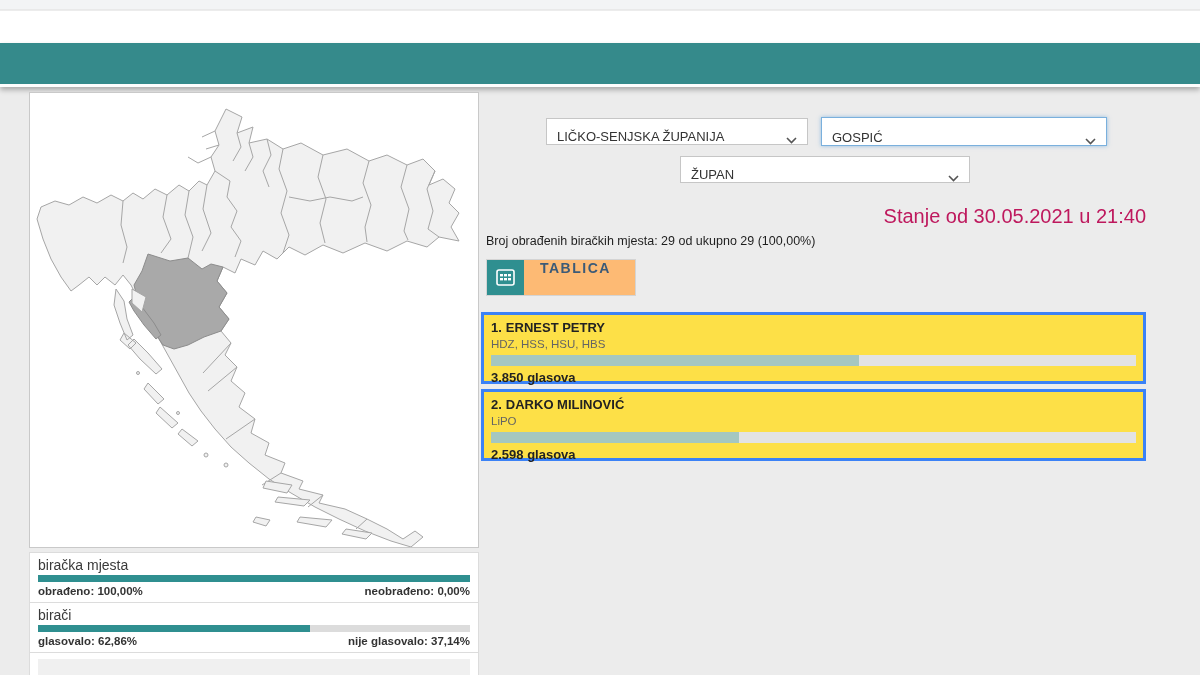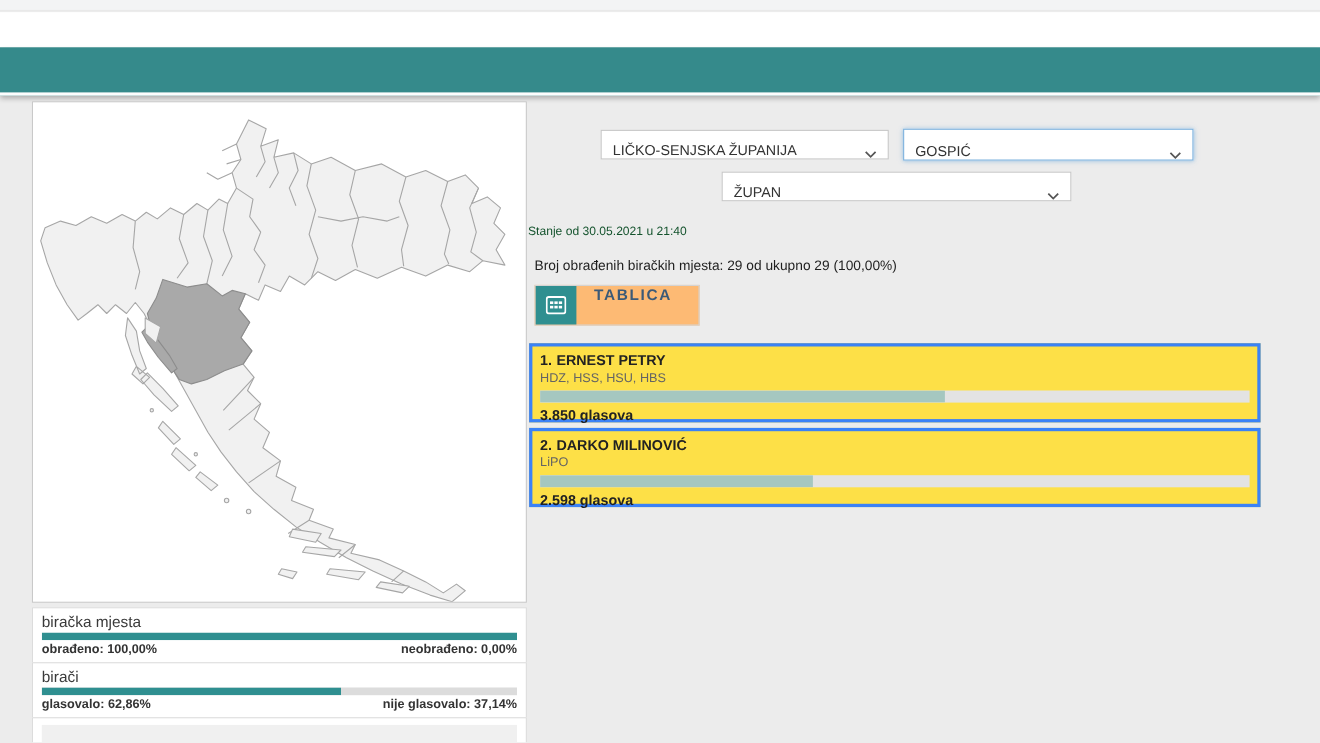--- a/index.html
+++ b/index.html
@@ -28,27 +28,27 @@
   .stat-title{font-size:14px;line-height:16px;color:#3a3a3a}
   .stat-bar{height:7px;background:#dcdcdc;margin-top:2px;overflow:hidden}
   .stat-fill{height:7px;background:#2f8f90}
   .stat-labels{display:flex;justify-content:space-between;font-size:11.5px;font-weight:bold;color:#333;margin-top:3px}
   .stat-ghost{position:absolute;left:29px;top:652px;width:450px;height:30px;background:#fff;border:1px solid #dcdcdc;padding:6px 8px}
   .ghost-inner{width:100%;height:30px;background:#f0f0f0}
 
   
   .select{position:absolute;height:27px;background:#fff;border:1px solid #c6c6c6;display:flex;align-items:flex-end;justify-content:space-between;padding:0 10px;font-size:13px;color:#333;cursor:pointer}
   #sel-county{left:546px;top:118px;width:262px}
-  #sel-city{left:821px;top:117px;width:264px;height:29px;border:1px solid #7ab0dd;box-shadow:0 0 4px rgba(110,170,220,.7)}
-  #sel-contest{left:656px;top:156px;width:318px}
+  #sel-city{left:821px;top:117px;width:286px;height:29px;border:1px solid #7ab0dd;box-shadow:0 0 4px rgba(110,170,220,.7)}
+  #sel-contest{left:680px;top:156px;width:290px}
   .chev{width:11px;height:7px;flex:none;margin-left:8px}
   .chev polyline{fill:none;stroke:#555;stroke-width:1.6}
 
   
-  .heading{position:absolute;left:480px;top:205px;width:666px;text-align:left;font-size:11px;color:#14532d}
+  .heading{position:absolute;left:480px;top:205px;width:666px;text-align:right;font-size:20px;color:#be185d}
   .processed{position:absolute;left:486px;top:234px;font-size:12.5px;font-weight:normal;color:#1e1e1e}
 
   
   .table-btn{position:absolute;left:486px;top:259px;height:37px;background:#fdba74;border:1px solid #d4d4d4;display:flex;align-items:flex-start;padding-right:24px;cursor:pointer}
   .table-btn-icon{width:37px;height:35px;background:#2f8f90;display:flex;align-items:center;justify-content:center;flex:none}
   .table-btn-label{margin-left:16px;font-size:14px;font-weight:bold;letter-spacing:1.5px;color:#3c5a77}
 
   
   .card{position:absolute;left:481px;width:665px;height:72px;background:#fde047;border:3px solid #3b82f6;padding:5px 7px}
   #card1{top:312px}

